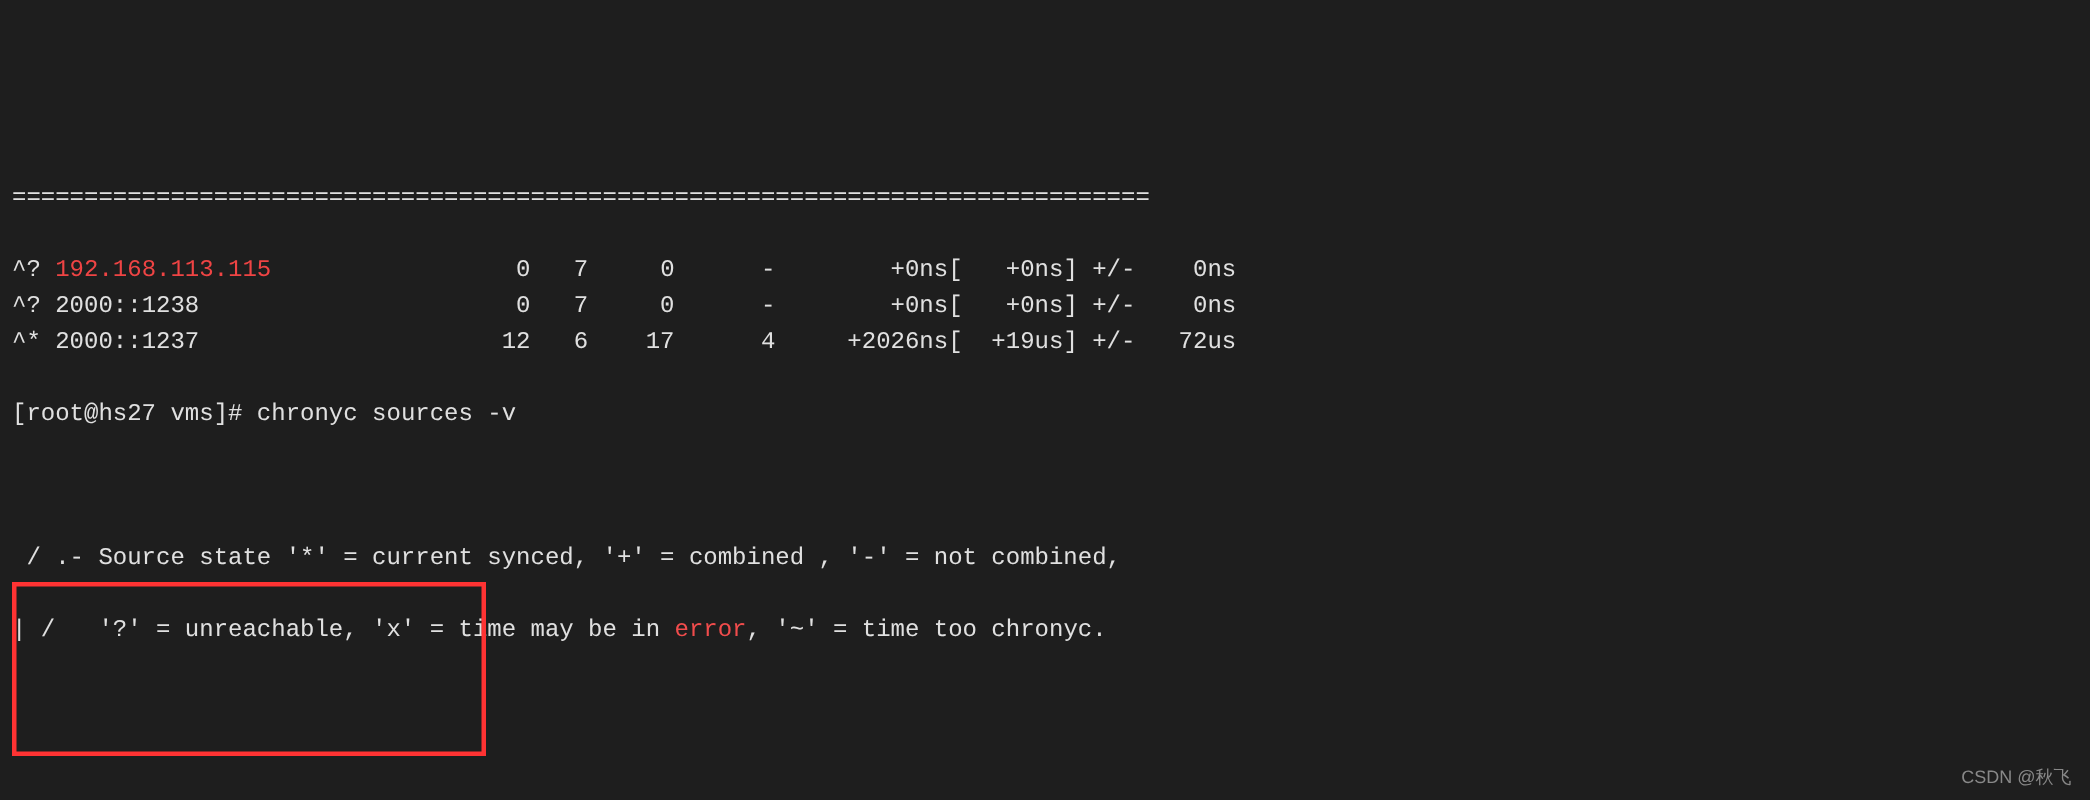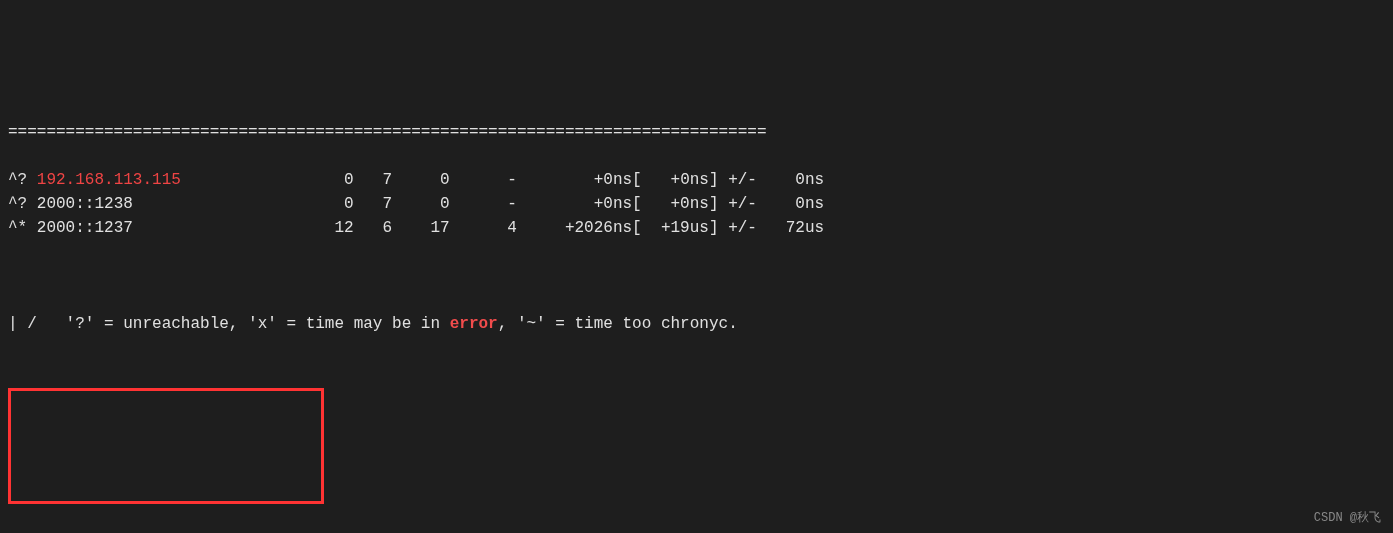--- a/index.html
+++ b/index.html
@@ -14,46 +14,48 @@
     height: 533px;
     overflow: hidden;
     position: relative;
     white-space: pre;
   }
   .terminal {
     padding: 0 8px;
   }
   .line { white-space: pre; }
   .magenta { color: #ef4444; }
-  .red { color: #f14c4c; font-weight: bold; }
+  .red { color: #f14c4c; }
   .prompt { color: #e0e0e0; }
   .highlight-box {
     position: absolute;
     border: 3px solid #ff3333;
     background: transparent;
     pointer-events: none;
   }
   .watermark {
     position: absolute;
     right: 12px;
     bottom: 6px;
     font-size: 12px;
     color: #888;
-    font-family: Liberation Mono, monospace;
+    font-family: Liberation Sans, sans-serif;
   }
 </style>
 </head>
 <body>
 
 
 
 <div class="terminal">
 <div class="line">===============================================================================</div>
 <div id="top-rows"><div class="line">^? <span class="magenta">192.168.113.115</span>                 0   7     0      -        +0ns[   +0ns] +/-    0ns</div><div class="line">^? <span>2000::1238</span>                      0   7     0      -        +0ns[   +0ns] +/-    0ns</div><div class="line">^* <span>2000::1237</span>                     12   6    17      4     +2026ns[  +19us] +/-   72us</div></div>
+<div class="line"><span class="prompt">[root@hs27 vms]# </span><span>chronyc sources -v</span></div>
 <div class="line"> </div>
+<div class="line"> / .- Source state '*' = current synced, '+' = combined , '-' = not combined,</div>
 <div class="line"><span>| /   '?' = unreachable, 'x' = time may be in </span><span class="red">error</span><span>, '~' = time too chronyc.</span></div>
 
 
 
 
 
 
 
 
 

